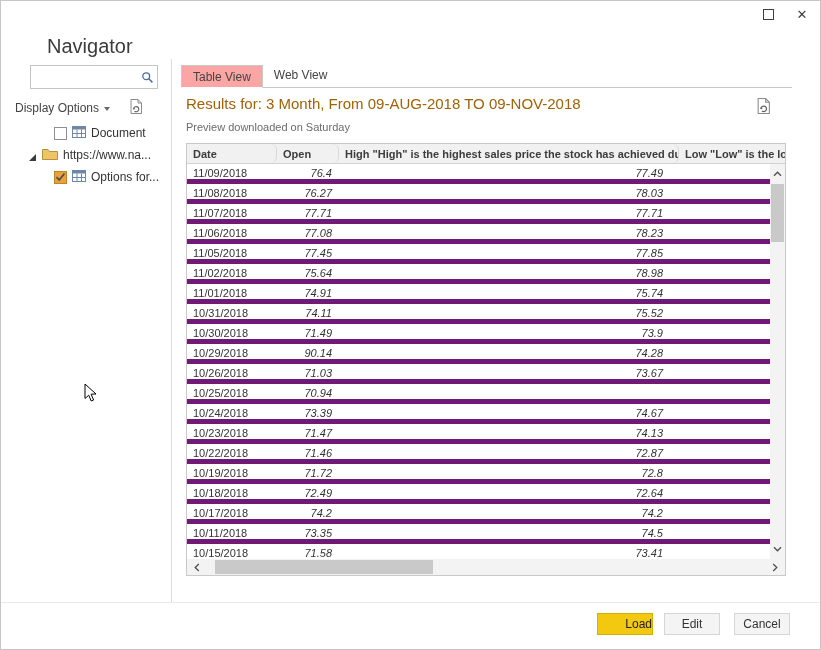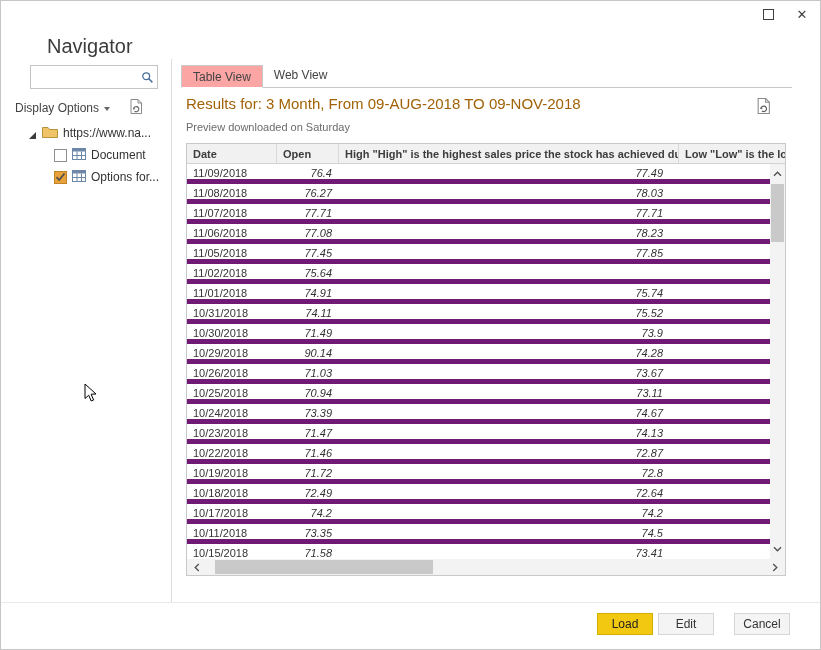--- a/index.html
+++ b/index.html
@@ -37,21 +37,21 @@
   .tabbar{position:absolute;left:180px;top:64px;width:611px;height:23px;border-bottom:1px solid #c8c8c8;display:flex;align-items:flex-end;box-sizing:border-box;}
   .tab{font-size:12px;color:#444;padding:4px 11px;height:23px;box-sizing:border-box;cursor:default;}
   .tab.active{background:#fca5a5;border:1px solid #c8c8c8;border-bottom:1px solid #fff;margin-bottom:-1px;}
   
   .preview-title{position:absolute;left:185px;top:94px;width:560px;font-size:15px;color:#a16207;white-space:nowrap;overflow:hidden;}
   .preview-subtitle{position:absolute;left:185px;top:120px;font-size:11px;color:#6b6b6b;}
   .refresh2{position:absolute;left:755px;top:97px;}
   
   .grid{position:absolute;left:185px;top:142px;width:600px;height:433px;border:1px solid #c9c9c9;box-sizing:border-box;background:#fff;}
   .ghead{display:flex;height:20px;background:#f1f1f1;border-bottom:1px solid #d2d2d2;box-sizing:border-box;}
-  .hc{box-sizing:border-box;font-size:11px;font-weight:bold;color:#3c3c3c;padding:4px 6px 0;white-space:nowrap;overflow:hidden;border-right:1px solid #d9d9d9;}
+  .hc{box-sizing:border-box;font-size:11px;font-weight:bold;color:#3c3c3c;padding:4px 6px 0;white-space:nowrap;overflow:hidden;border-right:1px solid #d9d9d9;border-radius:6px;}
   .c-date{width:90px;flex:none;}
   .c-open{width:62px;flex:none;}
   .c-high{width:340px;flex:none;}
   .c-low{flex:1;border-right:none;min-width:0;}
   .gbody{position:absolute;top:20px;left:0;right:0;bottom:16px;overflow:hidden;}
   .grow{display:flex;height:20px;box-sizing:border-box;border-bottom:5px solid #701a75;}
   .gc{box-sizing:border-box;font-size:11px;color:#333;padding:3px 6px 0;white-space:nowrap;overflow:hidden;}
   .num{text-align:right;font-style:italic;}
   .gc.c-open{padding-right:7px;}
   .gc.c-high{padding-right:16px;}
@@ -61,22 +61,22 @@
   .varrow.up{top:2px;}
   .varrow.down{bottom:2px;}
   .vthumb{position:absolute;left:1px;right:1px;top:20px;height:58px;background:#c9c9c9;}
   .hscroll{position:absolute;left:0;right:0;bottom:0;height:16px;background:#f3f3f3;}
   .harrow{position:absolute;top:0;height:16px;width:16px;display:flex;align-items:center;justify-content:center;}
   .harrow.left{left:2px;}
   .harrow.right{right:2px;}
   .hthumb{position:absolute;top:1px;bottom:1px;left:28px;width:218px;background:#c9c9c9;}
   
   .btn{position:absolute;top:612px;height:22px;width:56px;font-size:12px;font-family:inherit;color:#333;background:#f4f4f4;border:1px solid #d6d6d6;cursor:default;padding:0;}
-  .btn.load{right:167px;background:var(--accent);border-color:#d3af00;color:#222;}
-  .btn.edit{right:106px;}
+  .btn.load{right:167px;background:var(--accent);border-color:#d3af00;color:#222;text-align:right;}
+  .btn.edit{right:100px;}
   .btn.cancel{right:30px;}
   
   .cursor{position:absolute;left:83px;top:382px;pointer-events:none;}
 </style>
 </head>
 <body>
 
 <div id="window">
 
   <div class="win-controls">
@@ -106,45 +106,45 @@
       <svg width="14" height="15" viewBox="0 0 14 15">
           <path d="M2 .5 h7 l3.5 3.5 v10.5 h-10.5 z" fill="#fff" stroke="#8a8a8a"></path>
           <path d="M9 .5 v3.5 h3.5" fill="none" stroke="#8a8a8a"></path>
           <path d="M4.6 10.2 a2.6 2.6 0 1 1 1 2" fill="none" stroke="#606060" stroke-width="1.1"></path>
           <path d="M4 8.6 l.6 1.9 1.9-.6 z" fill="#606060"></path>
         </svg>
     </span>
   </div>
 
   <div class="tree">
-    <div class="tree-row">
-      <span class="expander">
-        <svg width="9" height="9" viewBox="0 0 9 9">
-            <path d="M8 1 V8 H1 Z" fill="#3b3b3b"></path>
-          </svg>
-      </span>
-      <span>
-        <svg width="16" height="12" viewBox="0 0 16 12">
-            <path d="M.5 1.5 h5.5 l1.5 2 h8 v8 h-15 z" fill="#efc469" stroke="#b9913a"></path>
-          </svg>
-      </span>
-      <span>https://www.na...</span>
-    </div>
     <div class="tree-row tree-child">
       <span class="cb"></span>
       <span>
         <svg width="14" height="12" viewBox="0 0 14 12">
             <rect x="0.5" y="0.5" width="13" height="11" fill="#fff" stroke="#6d87a8"></rect>
             <rect x="0.5" y="0.5" width="13" height="3" fill="#6d87a8"></rect>
             <line x1="5" y1="3.5" x2="5" y2="11.5" stroke="#6d87a8"></line>
             <line x1="9.5" y1="3.5" x2="9.5" y2="11.5" stroke="#6d87a8"></line>
             <line x1="0.5" y1="7.5" x2="13.5" y2="7.5" stroke="#6d87a8"></line>
           </svg>
       </span>
       <span>Document</span>
+    </div>
+    <div class="tree-row">
+      <span class="expander">
+        <svg width="9" height="9" viewBox="0 0 9 9">
+            <path d="M8 1 V8 H1 Z" fill="#3b3b3b"></path>
+          </svg>
+      </span>
+      <span>
+        <svg width="16" height="12" viewBox="0 0 16 12">
+            <path d="M.5 1.5 h5.5 l1.5 2 h8 v8 h-15 z" fill="#efc469" stroke="#b9913a"></path>
+          </svg>
+      </span>
+      <span>https://www.na...</span>
     </div>
     <div class="tree-row tree-child">
       <span class="cb checked">
         <svg width="11" height="10" viewBox="0 0 11 10">
             <polyline points="1.5,5.2 4.2,8 9.5,1.5" fill="none" stroke="#4d4d4d" stroke-width="1.7"></polyline>
           </svg>
       </span>
       <span>
         <svg width="14" height="12" viewBox="0 0 14 12">
             <rect x="0.5" y="0.5" width="13" height="11" fill="#fff" stroke="#6d87a8"></rect>
@@ -215,20 +215,21 @@
   <div class="grow">
     <div class="gc c-date">11/05/2018</div>
     <div class="gc c-open num">77.45</div>
     <div class="gc c-high num">77.85</div>
     <div class="gc c-low"></div>
   </div>
 
   <div class="grow">
     <div class="gc c-date">11/02/2018</div>
     <div class="gc c-open num">75.64</div>
+    <div class="gc c-high num">78.98</div>
     <div class="gc c-low"></div>
   </div>
 
   <div class="grow">
     <div class="gc c-date">11/01/2018</div>
     <div class="gc c-open num">74.91</div>
     <div class="gc c-high num">75.74</div>
     <div class="gc c-low"></div>
   </div>
 
@@ -256,21 +257,20 @@
   <div class="grow">
     <div class="gc c-date">10/26/2018</div>
     <div class="gc c-open num">71.03</div>
     <div class="gc c-high num">73.67</div>
     <div class="gc c-low"></div>
   </div>
 
   <div class="grow">
     <div class="gc c-date">10/25/2018</div>
     <div class="gc c-open num">70.94</div>
-    <div class="gc c-high num">73.11</div>
     <div class="gc c-low"></div>
   </div>
 
   <div class="grow">
     <div class="gc c-date">10/24/2018</div>
     <div class="gc c-open num">73.39</div>
     <div class="gc c-high num">74.67</div>
     <div class="gc c-low"></div>
   </div>
 

